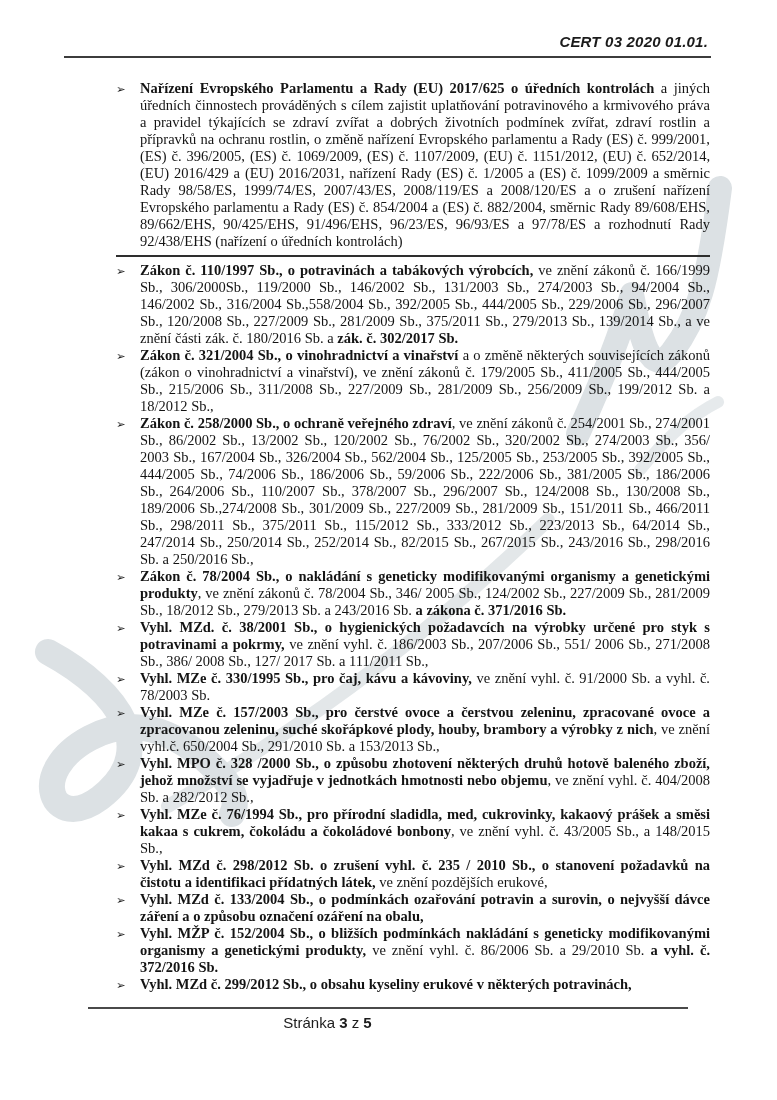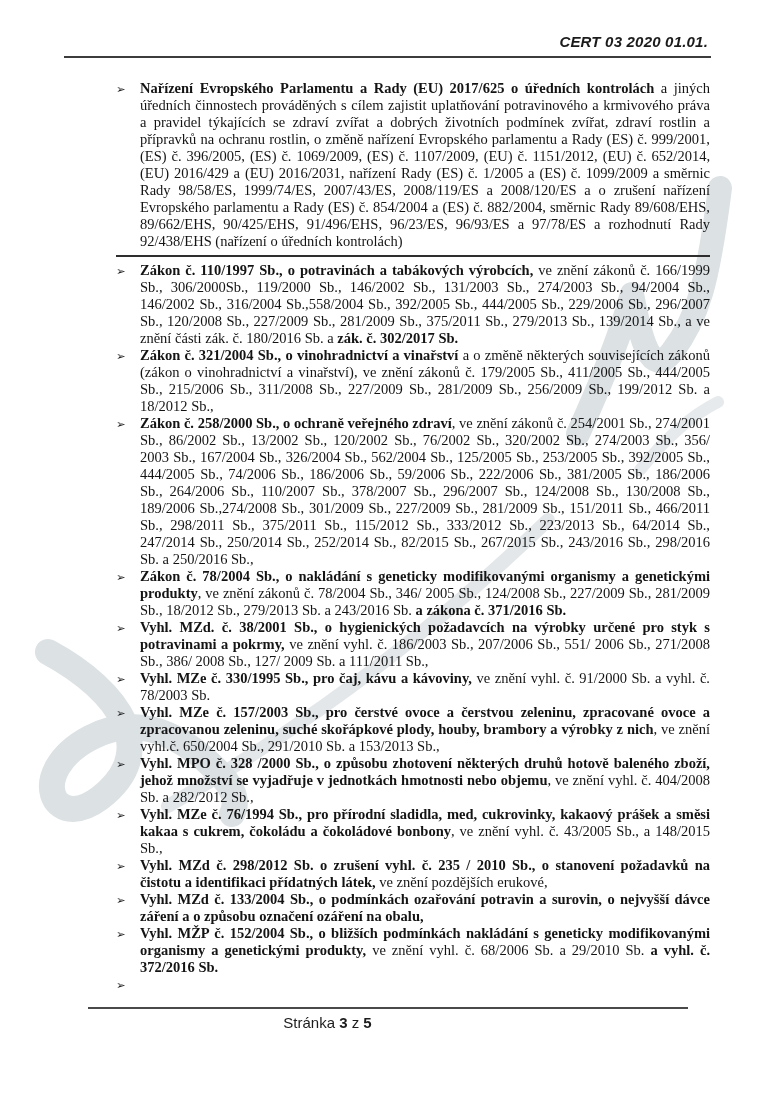--- a/index.html
+++ b/index.html
@@ -72,25 +72,25 @@
       <div class="item">
         <span class="bullet">➢</span>
         <div class="itext"><span class="b">Zákon č. 321/2004 Sb., o vinohradnictví a vinařství</span><span> a o změně některých souvisejících zákonů (zákon o vinohradnictví a vinařství), ve znění zákonů č. 179/2005 Sb., 411/2005 Sb., 444/2005 Sb., 215/2006 Sb., 311/2008 Sb., 227/2009 Sb., 281/2009 Sb., 256/2009 Sb., 199/2012 Sb. a 18/2012 Sb.,</span></div>
       </div>
       <div class="item">
         <span class="bullet">➢</span>
         <div class="itext"><span class="b">Zákon č. 258/2000 Sb., o ochraně veřejného zdraví</span><span>, ve znění zákonů č. 254/2001 Sb., 274/2001 Sb., 86/2002 Sb., 13/2002 Sb., 120/2002 Sb., 76/2002 Sb., 320/2002 Sb., 274/2003 Sb., 356/ 2003 Sb., 167/2004 Sb., 326/2004 Sb., 562/2004 Sb., 125/2005 Sb., 253/2005 Sb., 392/2005 Sb., 444/2005 Sb., 74/2006 Sb., 186/2006 Sb., 59/2006 Sb., 222/2006 Sb., 381/2005 Sb., 186/2006 Sb., 264/2006 Sb., 110/2007 Sb., 378/2007 Sb., 296/2007 Sb., 124/2008 Sb., 130/2008 Sb., 189/2006 Sb.,274/2008 Sb., 301/2009 Sb., 227/2009 Sb., 281/2009 Sb., 151/2011 Sb., 466/2011 Sb., 298/2011 Sb., 375/2011 Sb., 115/2012 Sb., 333/2012 Sb., 223/2013 Sb., 64/2014 Sb., 247/2014 Sb., 250/2014 Sb., 252/2014 Sb., 82/2015 Sb., 267/2015 Sb., 243/2016 Sb., 298/2016 Sb. a 250/2016 Sb.,</span></div>
       </div>
       <div class="item">
         <span class="bullet">➢</span>
-        <div class="itext"><span class="b">Zákon č. 78/2004 Sb., o nakládání s geneticky modifikovanými organismy a genetickými produkty</span><span>, ve znění zákonů č. 78/2004 Sb., 346/ 2005 Sb., 124/2008 Sb., 227/2009 Sb., 281/2009 Sb., 18/2012 Sb., 279/2013 Sb. a 243/2016 Sb. </span><span class="b">a zákona č. 371/2016 Sb.</span></div>
+        <div class="itext"><span class="b">Zákon č. 78/2004 Sb., o nakládání s geneticky modifikovanými organismy a genetickými produkty</span><span>, ve znění zákonů č. 78/2004 Sb., 346/ 2005 Sb., 124/2002 Sb., 227/2009 Sb., 281/2009 Sb., 18/2012 Sb., 279/2013 Sb. a 243/2016 Sb. </span><span class="b">a zákona č. 371/2016 Sb.</span></div>
       </div>
       <div class="item">
         <span class="bullet">➢</span>
-        <div class="itext"><span class="b">Vyhl. MZd. č. 38/2001 Sb., o hygienických požadavcích na výrobky určené pro styk s potravinami a pokrmy,</span><span> ve znění vyhl. č. 186/2003 Sb., 207/2006 Sb., 551/ 2006 Sb., 271/2008 Sb., 386/ 2008 Sb., 127/ 2009 Sb. a  111/2011 Sb.,</span></div>
+        <div class="itext"><span class="b">Vyhl. MZd. č. 38/2001 Sb., o hygienických požadavcích na výrobky určené pro styk s potravinami a pokrmy,</span><span> ve znění vyhl. č. 186/2003 Sb., 207/2006 Sb., 551/ 2006 Sb., 271/2008 Sb., 386/ 2008 Sb., 127/ 2017 Sb. a  111/2011 Sb.,</span></div>
       </div>
       <div class="item">
         <span class="bullet">➢</span>
         <div class="itext"><span class="b">Vyhl. MZe č. 330/1995 Sb., pro čaj, kávu a kávoviny,</span><span> ve znění vyhl. č. 91/2000 Sb. a vyhl. č. 78/2003 Sb.</span></div>
       </div>
       <div class="item">
         <span class="bullet">➢</span>
         <div class="itext"><span class="b">Vyhl. MZe č. 157/2003 Sb., pro čerstvé ovoce a čerstvou zeleninu, zpracované ovoce a zpracovanou zeleninu, suché skořápkové plody, houby, brambory a výrobky z nich</span><span>, ve znění vyhl.č. 650/2004 Sb., 291/2010 Sb. a 153/2013 Sb.,</span></div>
       </div>
       <div class="item">
@@ -104,24 +104,25 @@
       <div class="item">
         <span class="bullet">➢</span>
         <div class="itext"><span class="b">Vyhl. MZd č. 298/2012 Sb. o zrušení vyhl. č. 235 / 2010 Sb., o stanovení požadavků na čistotu a identifikaci přídatných látek,</span><span> ve znění pozdějších erukové,</span></div>
       </div>
       <div class="item">
         <span class="bullet">➢</span>
         <div class="itext"><span class="b">Vyhl. MZd č. 133/2004 Sb., o podmínkách ozařování potravin a surovin, o nejvyšší dávce záření a o způsobu označení ozáření na obalu,</span></div>
       </div>
       <div class="item">
         <span class="bullet">➢</span>
-        <div class="itext"><span class="b">Vyhl. MŽP č. 152/2004 Sb., o bližších podmínkách nakládání s geneticky modifikovanými organismy a genetickými produkty,</span><span> ve znění vyhl. č. 68/2006 Sb. a 29/2010 Sb. </span><span class="b">a vyhl. č. 372/2016 Sb.</span></div>
+        <div class="itext"><span class="b">Vyhl. MŽP č. 152/2004 Sb., o bližších podmínkách nakládání s geneticky modifikovanými organismy a genetickými produkty,</span><span> ve znění vyhl. č. 86/2006 Sb. a 29/2010 Sb. </span><span class="b">a vyhl. č. 372/2016 Sb.</span></div>
       </div>
       <div class="item">
         <span class="bullet">➢</span>
+        <div class="itext"><span class="b">Vyhl. MZd č. 299/2012 Sb., o obsahu kyseliny erukové v některých potravinách,</span></div>
       </div>
     </main>
 
   <footer>
     <div class="footer-rule"></div>
     <div class="pagenum"><span>Stránka</span>&nbsp;<b>3</b>&nbsp;<span>z</span>&nbsp;<b>5</b></div>
   </footer>
 
 </div>
 

